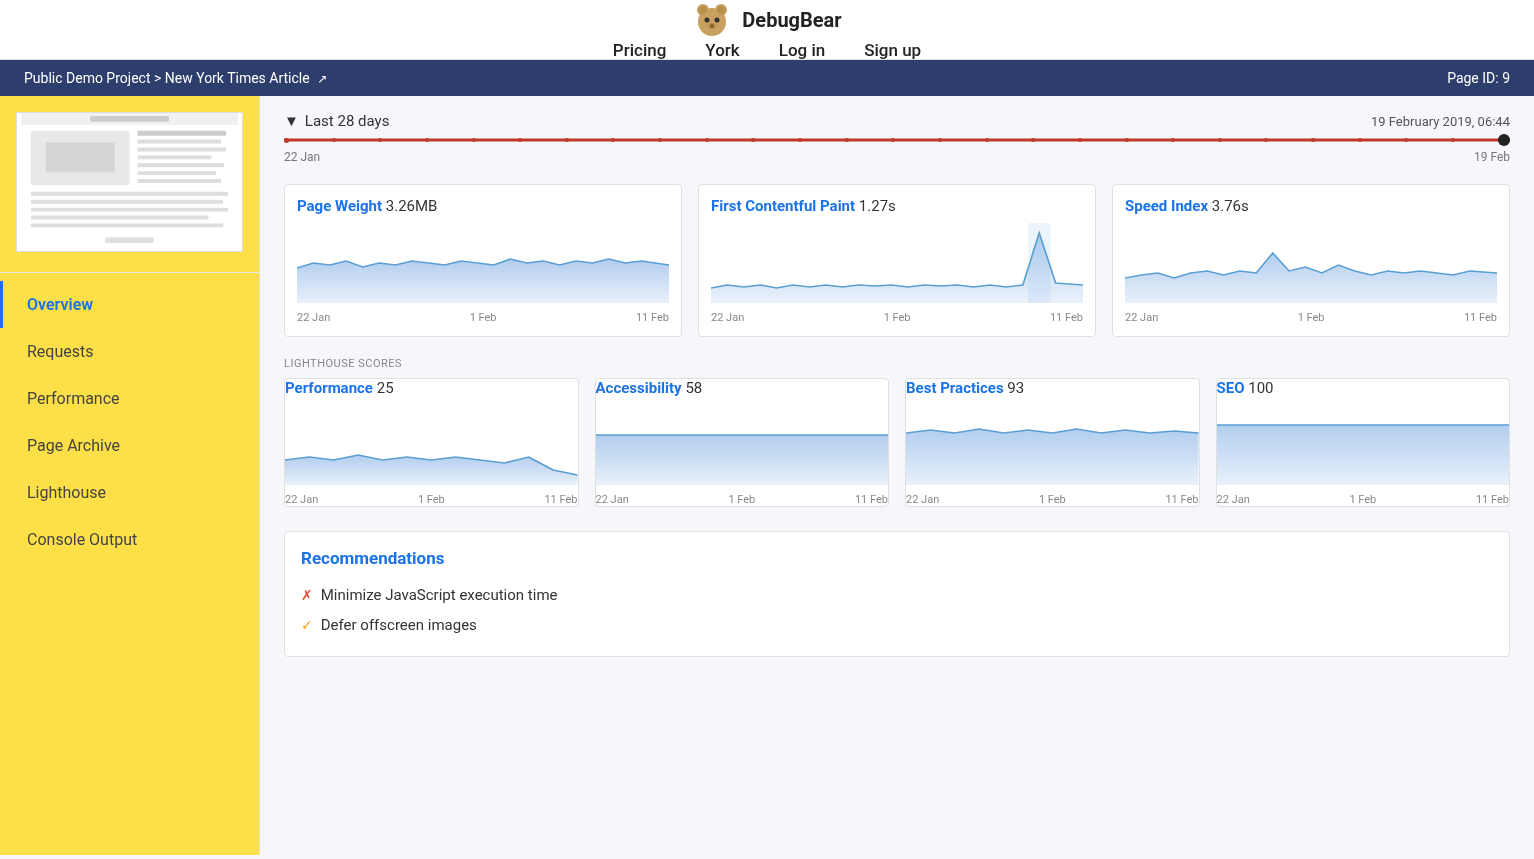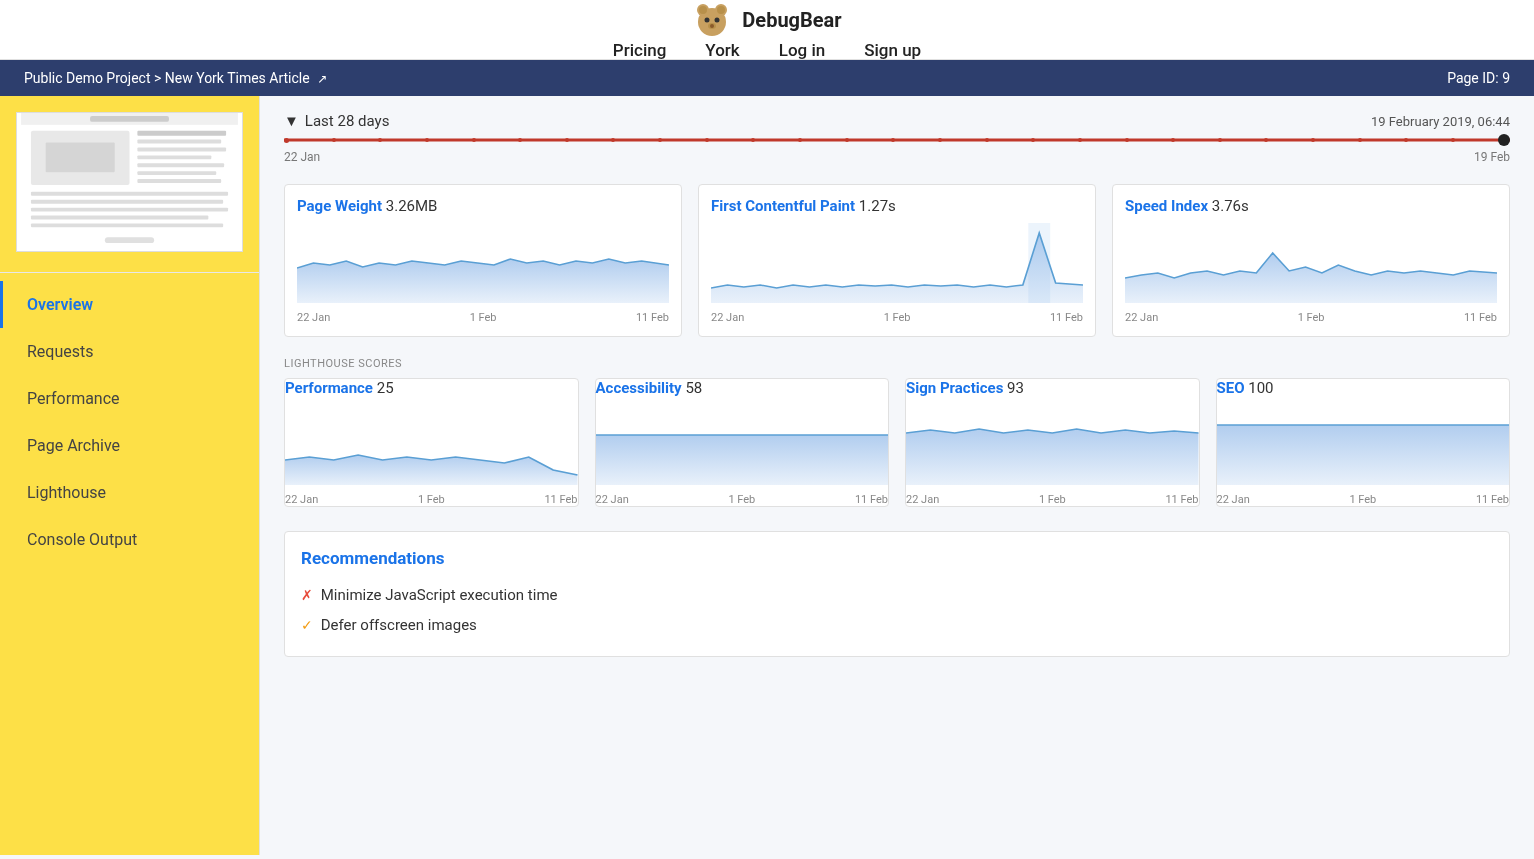--- a/index.html
+++ b/index.html
@@ -476,21 +476,21 @@
           </svg>
           <div class="chart-labels">
             <span>22 Jan</span>
             <span>1 Feb</span>
             <span>11 Feb</span>
           </div>
         </div>
 
         <div class="lh-card">
           <div class="metric-title">
-            <span class="label">Sign Practices</span>
+            <span class="label">Best Practices</span>
             <span class="value"> </span>
             <span class="value">93</span>
           </div>
           <svg class="chart" viewBox="0 0 240 80" preserveAspectRatio="none" xmlns="http://www.w3.org/2000/svg">
             <defs>
                 <linearGradient id="g6" x1="0" y1="0" x2="0" y2="1">
                   <stop offset="0%" stop-color="#90b8e8" stop-opacity="0.7"></stop>
                   <stop offset="100%" stop-color="#90b8e8" stop-opacity="0.2"></stop>
                 </linearGradient>
               </defs>

